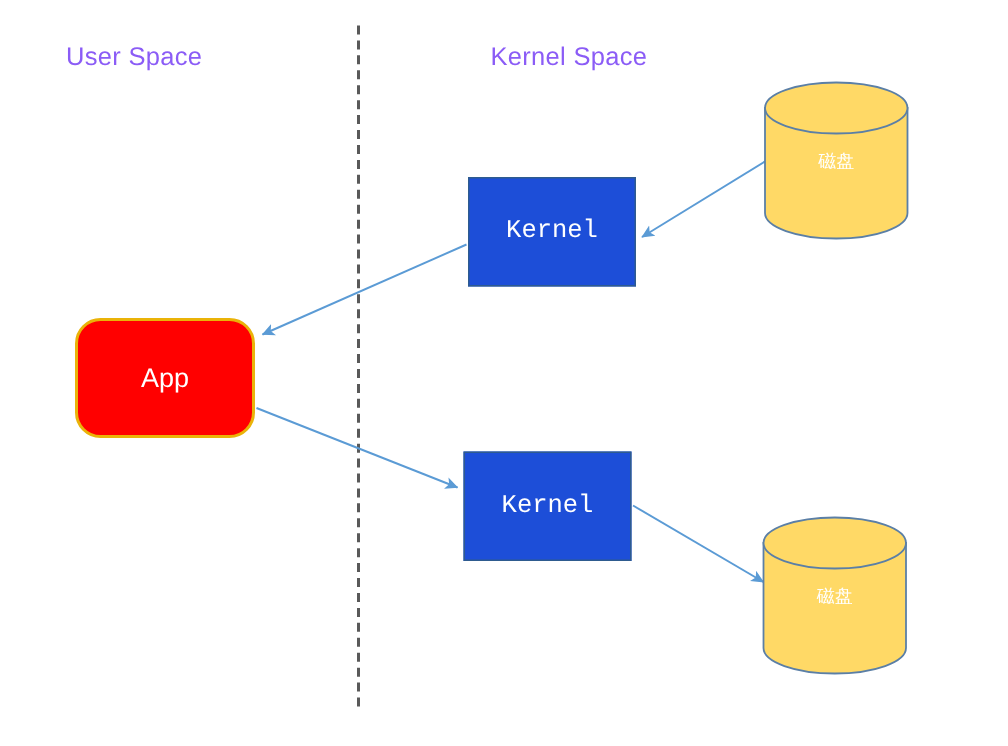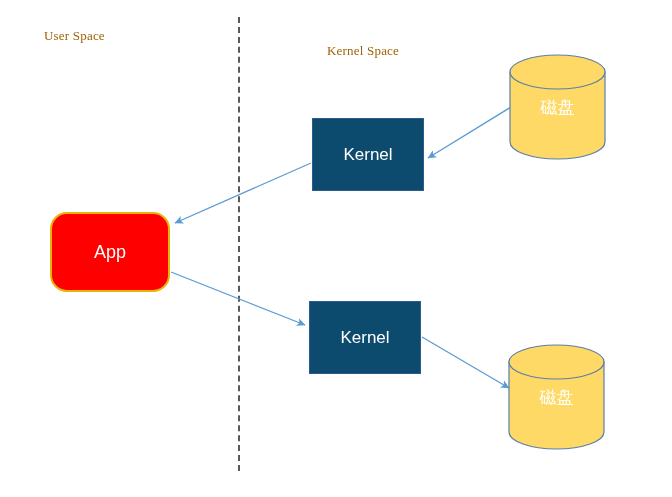--- a/index.html
+++ b/index.html
@@ -12,28 +12,28 @@
   }
   #canvas {
     position: relative;
     width: 672px;
     height: 497px;
     background: #ffffff;
     overflow: hidden;
   }
   .zone-label {
     position: absolute;
-    font-size: 13px;
-    color: #a16207;
-    font-family: Liberation Serif, serif;
+    font-size: 17px;
+    color: #8b5cf6;
+    font-family: Liberation Sans, sans-serif;
     white-space: nowrap;
     letter-spacing: 0.2px;
   }
   #label-user-space { left: 44px; top: 28px; }
-  #label-kernel-space { left: 327px; top: 28px; margin-top: 15px; }
+  #label-kernel-space { left: 327px; top: 28px; }
 
   .divider {
     position: absolute;
     left: 238px;
     top: 17px;
     width: 0px;
     height: 454px;
     border-left: 2px dashed #595959;
   }
 
@@ -55,22 +55,23 @@
     height: 80px;
     background: #ff0000;
     border: 2px solid #eab308;
     border-radius: 17px;
     font-size: 18px;
   }
 
   .kernel-node {
     width: 112px;
     height: 73px;
-    background: #0c4a6e;
+    background: #1d4ed8;
     border: 1px solid #2e5b8f;
+    font-family: Liberation Mono, monospace;
   }
   #kernel-top { left: 312px; top: 118px; }
   #kernel-bottom { left: 309px; top: 301px; }
 
   .disk {
     position: absolute;
     width: 97px;
     height: 106px;
   }
   #disk-top { left: 509px; top: 54px; }
@@ -79,21 +80,21 @@
   .disk-label {
     position: absolute;
     left: 0;
     top: 0;
     width: 100%;
     height: 100%;
     display: flex;
     align-items: center;
     justify-content: center;
     color: #ffffff;
-    font-size: 17px;
+    font-size: 12px;
     font-family: "Liberation Sans", sans-serif;
     pointer-events: none;
   }
 
   #arrow-layer {
     position: absolute;
     left: 0;
     top: 0;
     width: 672px;
     height: 497px;

